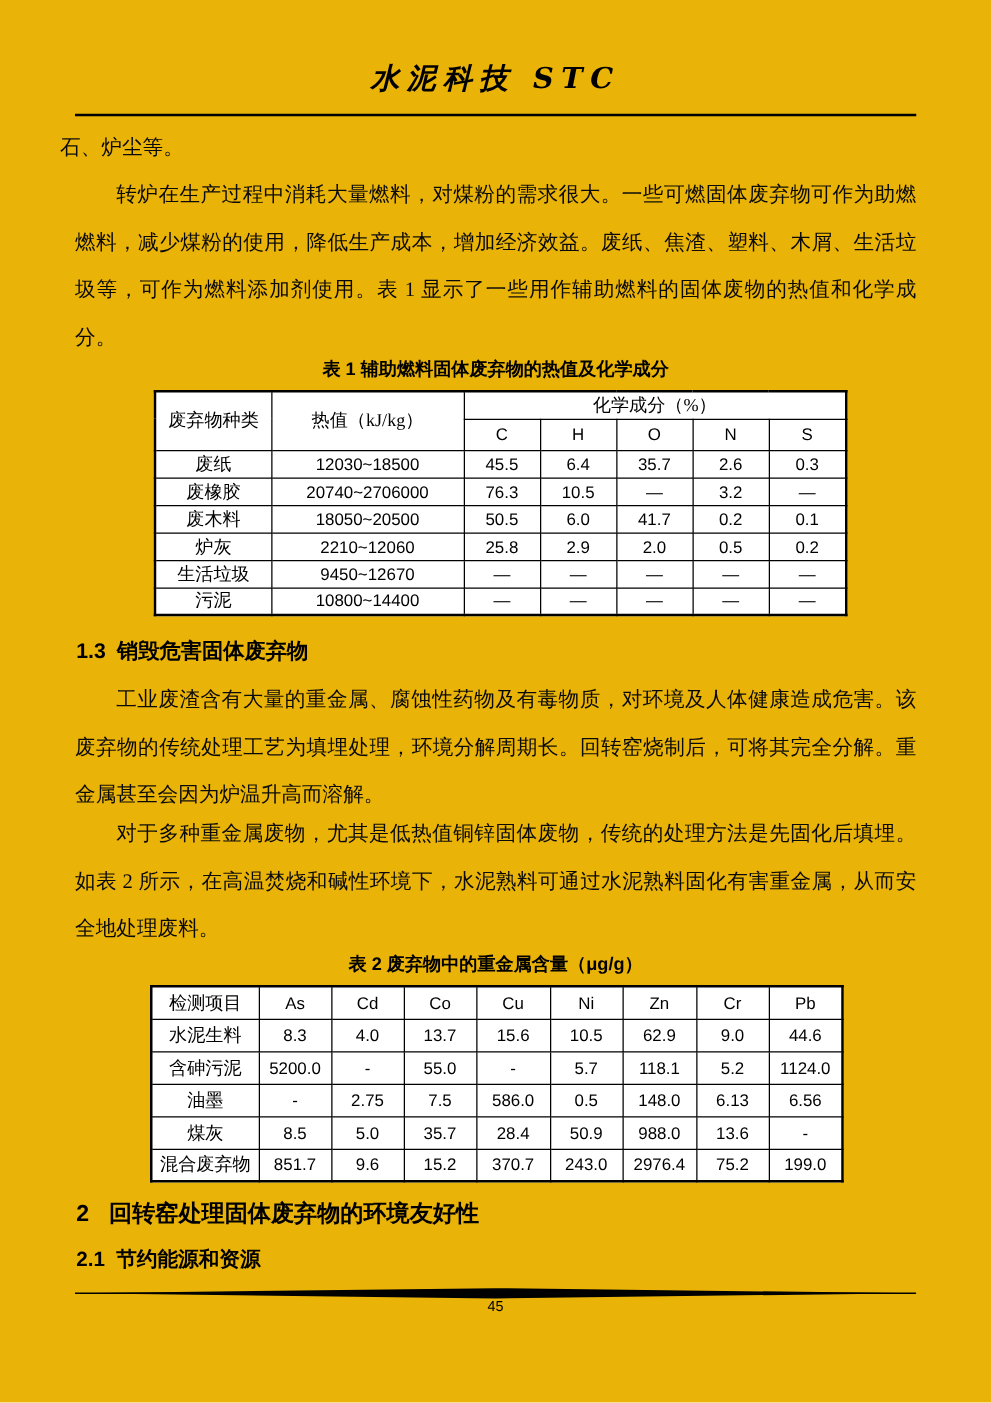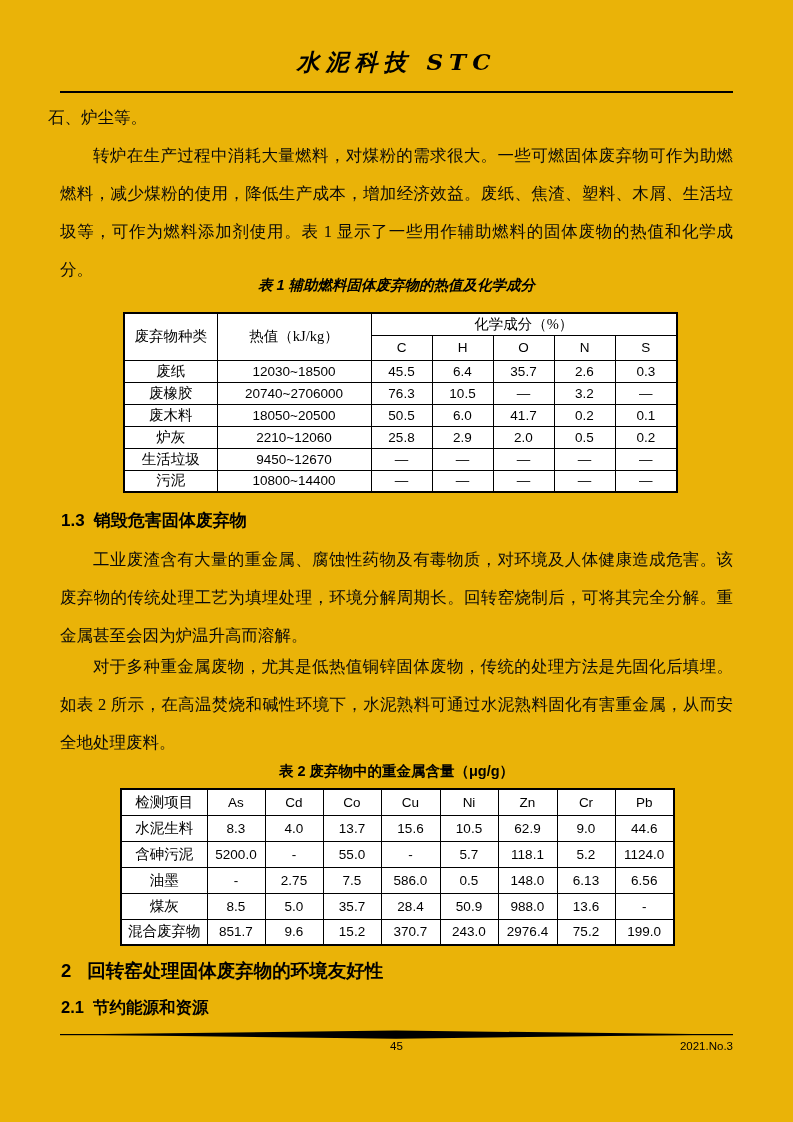--- a/index.html
+++ b/index.html
@@ -15,21 +15,21 @@
 
   .bodytext{font-size:16.5px;line-height:38px;text-align:justify;color:#0a0a0a;}
   .cont-line{position:absolute;top:99px;left:48px;width:673px;}
   .para{position:absolute;left:60px;width:673px;text-indent:33px;}
   .p1{top:137px;}
   .p2{top:541px;}
   .p3{top:648px;}
 
   .tcaption{position:absolute;left:60px;width:673px;text-align:center;
         font-family:"Liberation Sans", sans-serif;font-weight:bold;font-size:14.5px;}
-  .cap1{top:276px;font-style:italic;}
+  .cap1{top:286px;}
   .cap2{top:762px;}
 
   table{border-collapse:collapse;table-layout:fixed;position:absolute;background:#fff;}
   th,td{border:1.5px solid #000;padding:0;text-align:center;vertical-align:middle;
         font-weight:normal;overflow:hidden;white-space:nowrap;}
   .t1{top:312px;left:123px;width:553px;border:2px solid #000;}
   .t1 tr.hr1{height:22px;padding-left:48px;}
   .t1 tr.hr2{height:25px;}
   .t1 tr.dr{height:22px;}
   .t2{top:788px;left:120px;width:553px;border:2px solid #000;}
@@ -239,15 +239,14 @@
   </div>
   <div class="sheading s21">
     <span class="sec-num">2.1</span><span>节约能源和资源</span>
   </div>
 
   <svg class="footer-rule" viewBox="0 0 673 10" preserveAspectRatio="none">
     <rect x="0" y="4" width="673" height="1.2" fill="#000"></rect>
     <polygon points="0,4.6 336,0.5 673,4.6 336,8.7" fill="#000"></polygon>
   </svg>
   <div class="footer-page">45</div>
-  <div class="footer-issue">2021.No.3</div>
 
 </div>
 
 </body></html>

